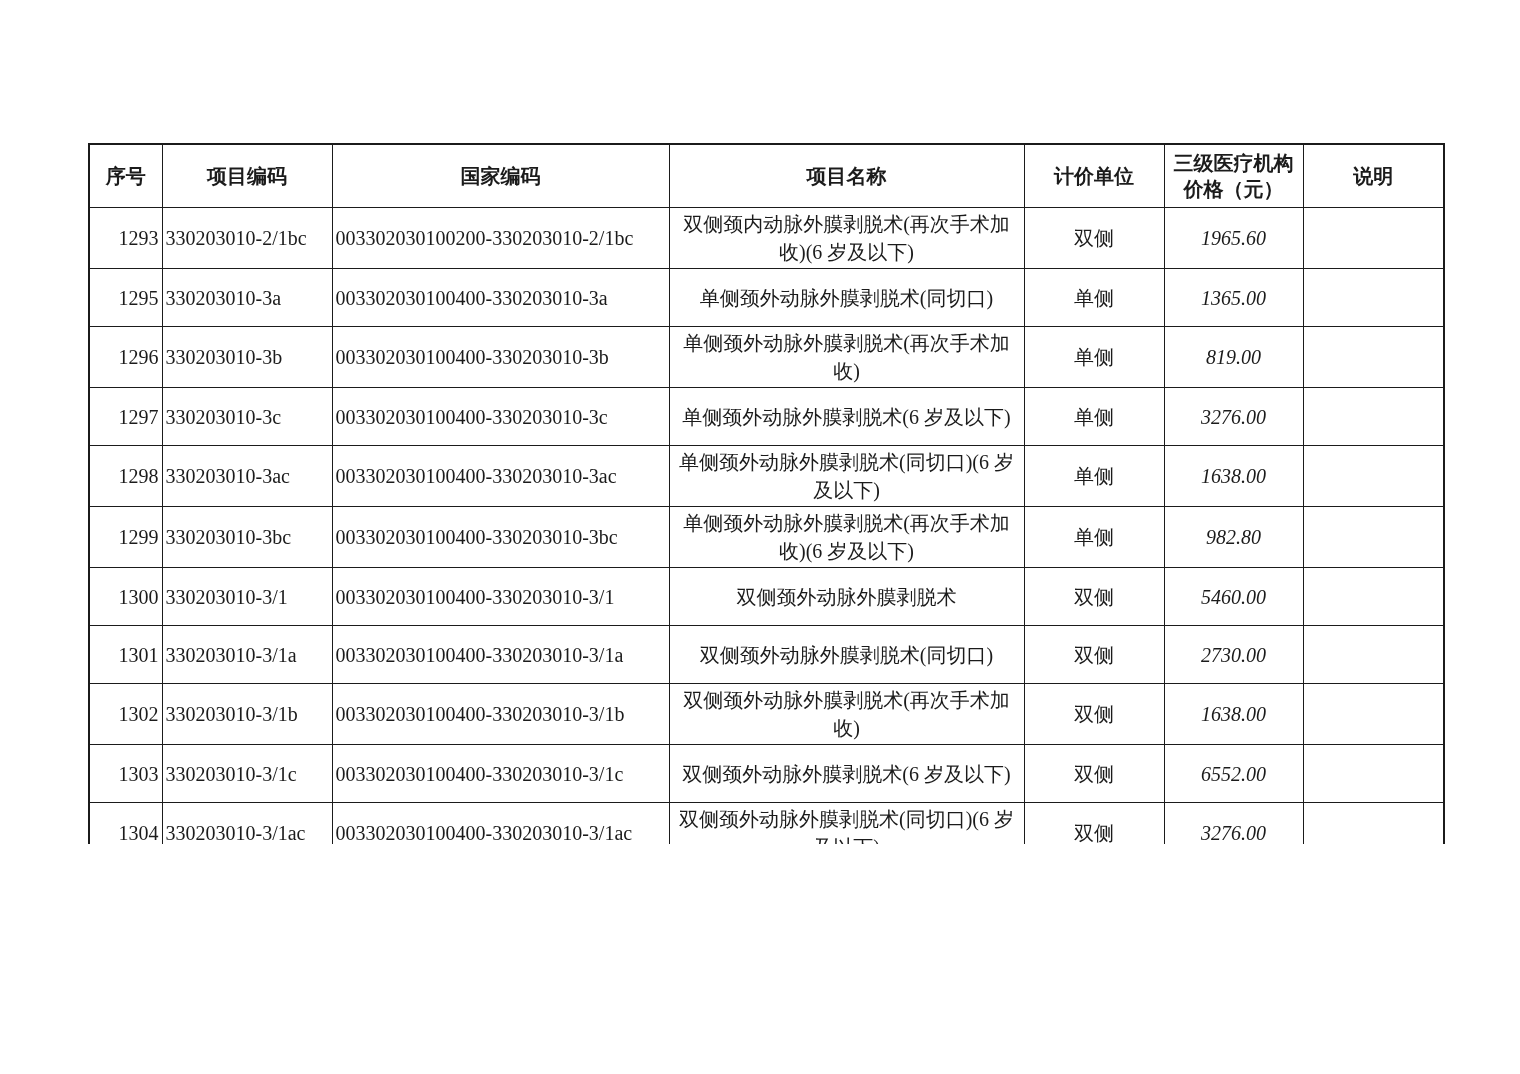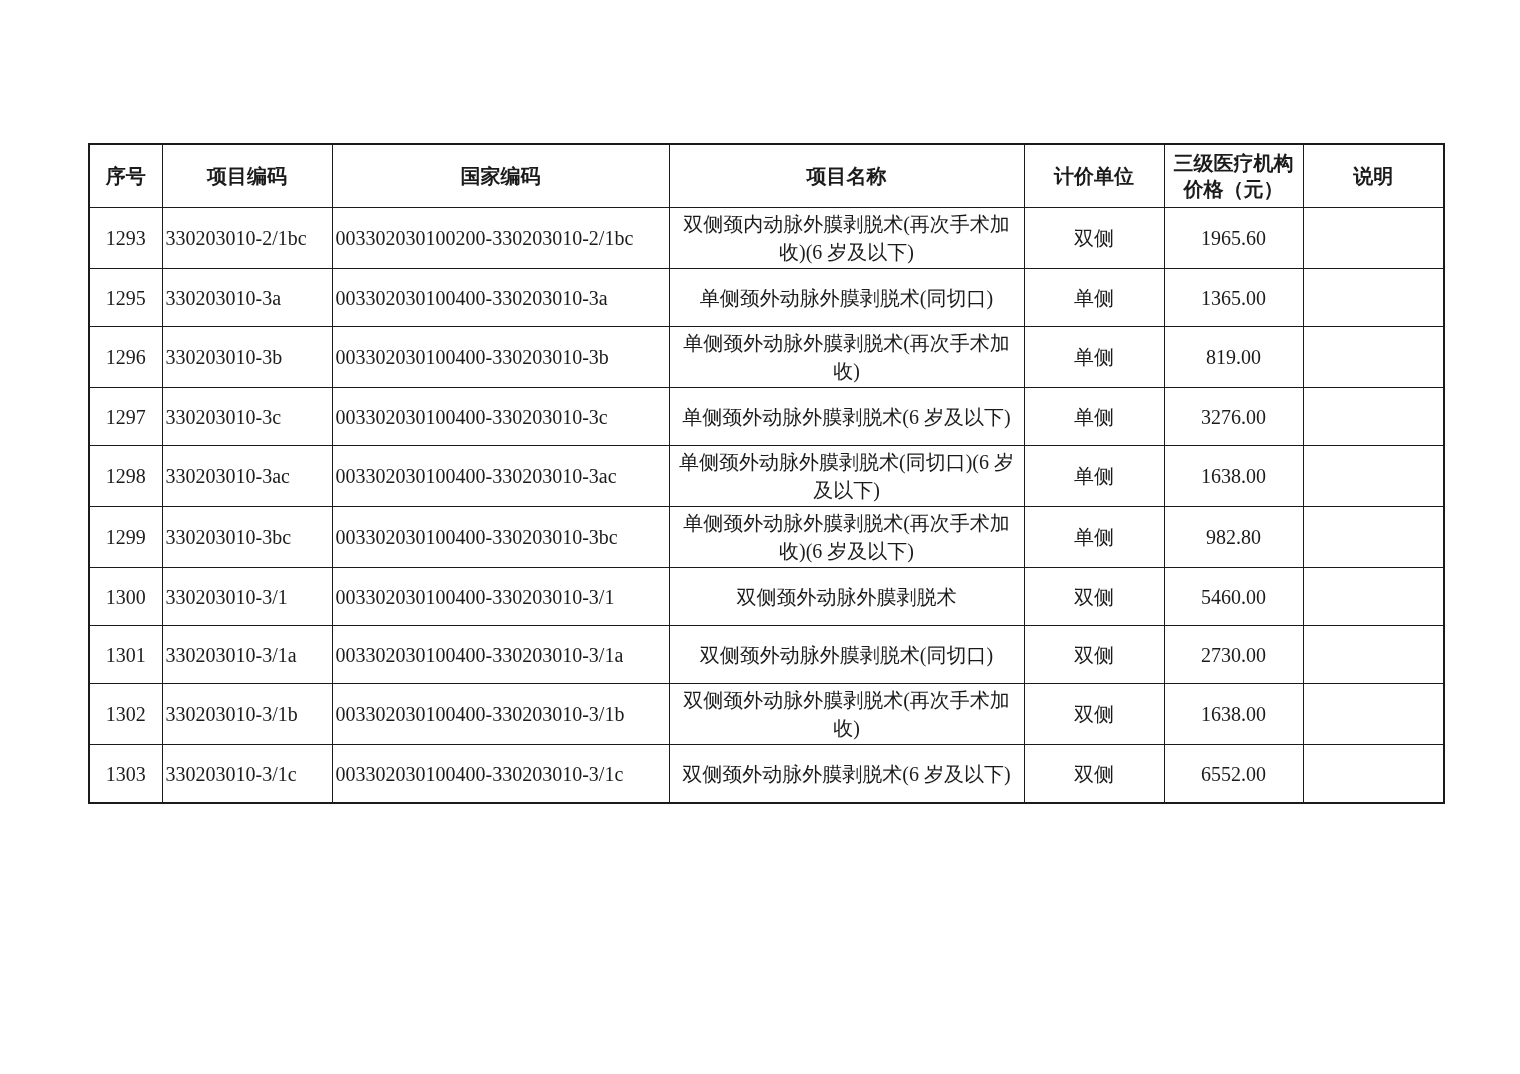--- a/index.html
+++ b/index.html
@@ -40,25 +40,25 @@
     height: 58px;
     line-height: 26px;
     padding: 2px 4px;
   }
   .price-table td {
     font-size: 20px;
     height: 53px;
     line-height: 28px;
     padding: 2px 3px;
   }
-  td.col-seq   { text-align: center; }
+  td.col-seq   { text-align: right; }
   td.col-item_code, td.col-national_code { text-align: left; letter-spacing: 0px; }
   td.col-item_name { text-align: center; }
   td.col-unit  { text-align: center; margin-left: 32px; }
-  td.col-price { text-align: center; }
+  td.col-price { text-align: center; font-style: italic; }
   td.col-note  { text-align: center; }
   .page-number {
     position: absolute;
     left: 1272px;
     top: 926px;
     font-size: 22px;
     letter-spacing: 3px;
     white-space: nowrap;
     color: #404040;
   }
@@ -173,18 +173,27 @@
         </tr>
         <tr>
           <td class="col-seq">1303</td>
           <td class="col-item_code">330203010-3/1c</td>
           <td class="col-national_code">003302030100400-330203010-3/1c</td>
           <td class="col-item_name">双侧颈外动脉外膜剥脱术(6 岁及以下)</td>
           <td class="col-unit">双侧</td>
           <td class="col-price">6552.00</td>
           <td class="col-note"></td>
         </tr>
+        <tr>
+          <td class="col-seq">1304</td>
+          <td class="col-item_code">330203010-3/1ac</td>
+          <td class="col-national_code">003302030100400-330203010-3/1ac</td>
+          <td class="col-item_name">双侧颈外动脉外膜剥脱术(同切口)(6 岁及以下)</td>
+          <td class="col-unit">双侧</td>
+          <td class="col-price">3276.00</td>
+          <td class="col-note"></td>
+        </tr>
       </tbody>
   </table>
 
   <div class="page-number">— 111 —</div>
 
 </div>
 
 </body></html>

